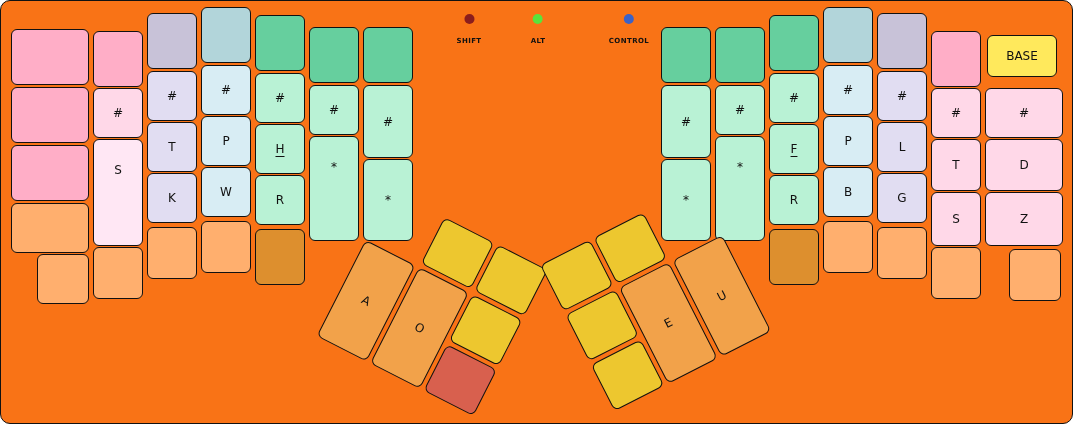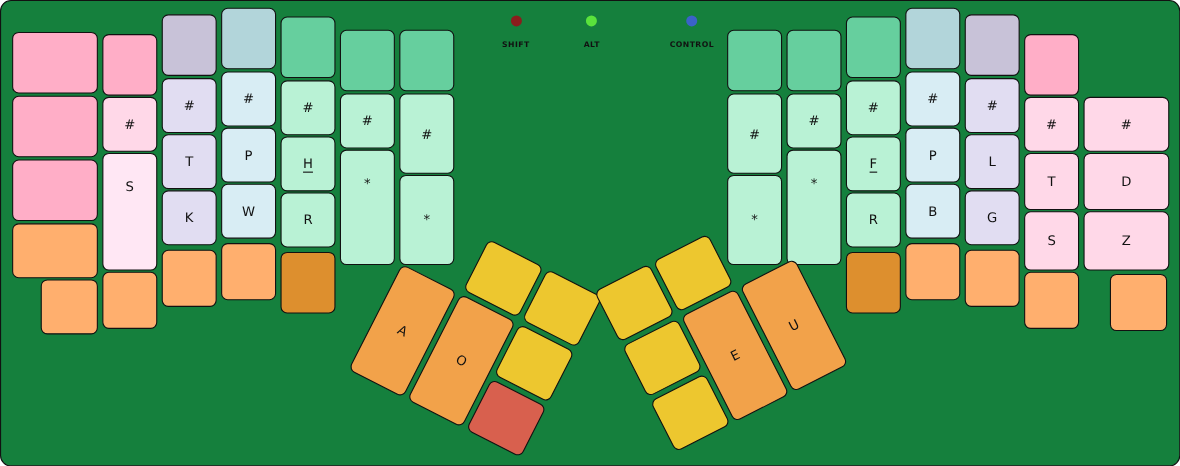--- a/index.html
+++ b/index.html
@@ -8,21 +8,21 @@
     background: #ffffff;
     font-family: "DejaVu Sans", sans-serif;
     position: relative;
     overflow: hidden;
   }
   .canvas {
     position: absolute; left: 0; top: 0;
     width: 1071px; height: 422px;
     border: 1px solid #111;
     border-radius: 10px;
-    background: #15803d;
+    background: #f97316;
   }
   .keys-layer { position: absolute; left: 0; top: 0; width: 100%; height: 100%; }
   .key {
     position: absolute;
     box-sizing: border-box;
     border: 1px solid #111;
     border-radius: 6px;
     display: flex;
     align-items: center;
     justify-content: center;
@@ -180,20 +180,23 @@
       <div class="key" style="left: 930px; top: 87px; width: 50px; height: 50px; background: rgb(255, 216, 232);">
         <span class="key-label">#</span>
       </div>
       <div class="key" style="left: 930px; top: 138px; width: 50px; height: 52px; background: rgb(255, 216, 232);">
         <span class="key-label">T</span>
       </div>
       <div class="key" style="left: 930px; top: 191px; width: 50px; height: 54px; background: rgb(255, 216, 232);">
         <span class="key-label">S</span>
       </div>
       <div class="key" style="left: 930px; top: 246px; width: 50px; height: 52px; background: rgb(255, 175, 110);"></div>
+      <div class="key" style="left: 986px; top: 34px; width: 70px; height: 42px; background: rgb(255, 233, 92);">
+        <span class="key-label">BASE</span>
+      </div>
       <div class="key" style="left: 984px; top: 87px; width: 78px; height: 50px; background: rgb(255, 216, 232);">
         <span class="key-label">#</span>
       </div>
       <div class="key" style="left: 984px; top: 138px; width: 78px; height: 52px; background: rgb(255, 216, 232);">
         <span class="key-label">D</span>
       </div>
       <div class="key" style="left: 984px; top: 191px; width: 78px; height: 54px; background: rgb(255, 216, 232);">
         <span class="key-label">Z</span>
       </div>
       <div class="key" style="left: 1008px; top: 248px; width: 52px; height: 52px; background: rgb(255, 175, 110);"></div>

